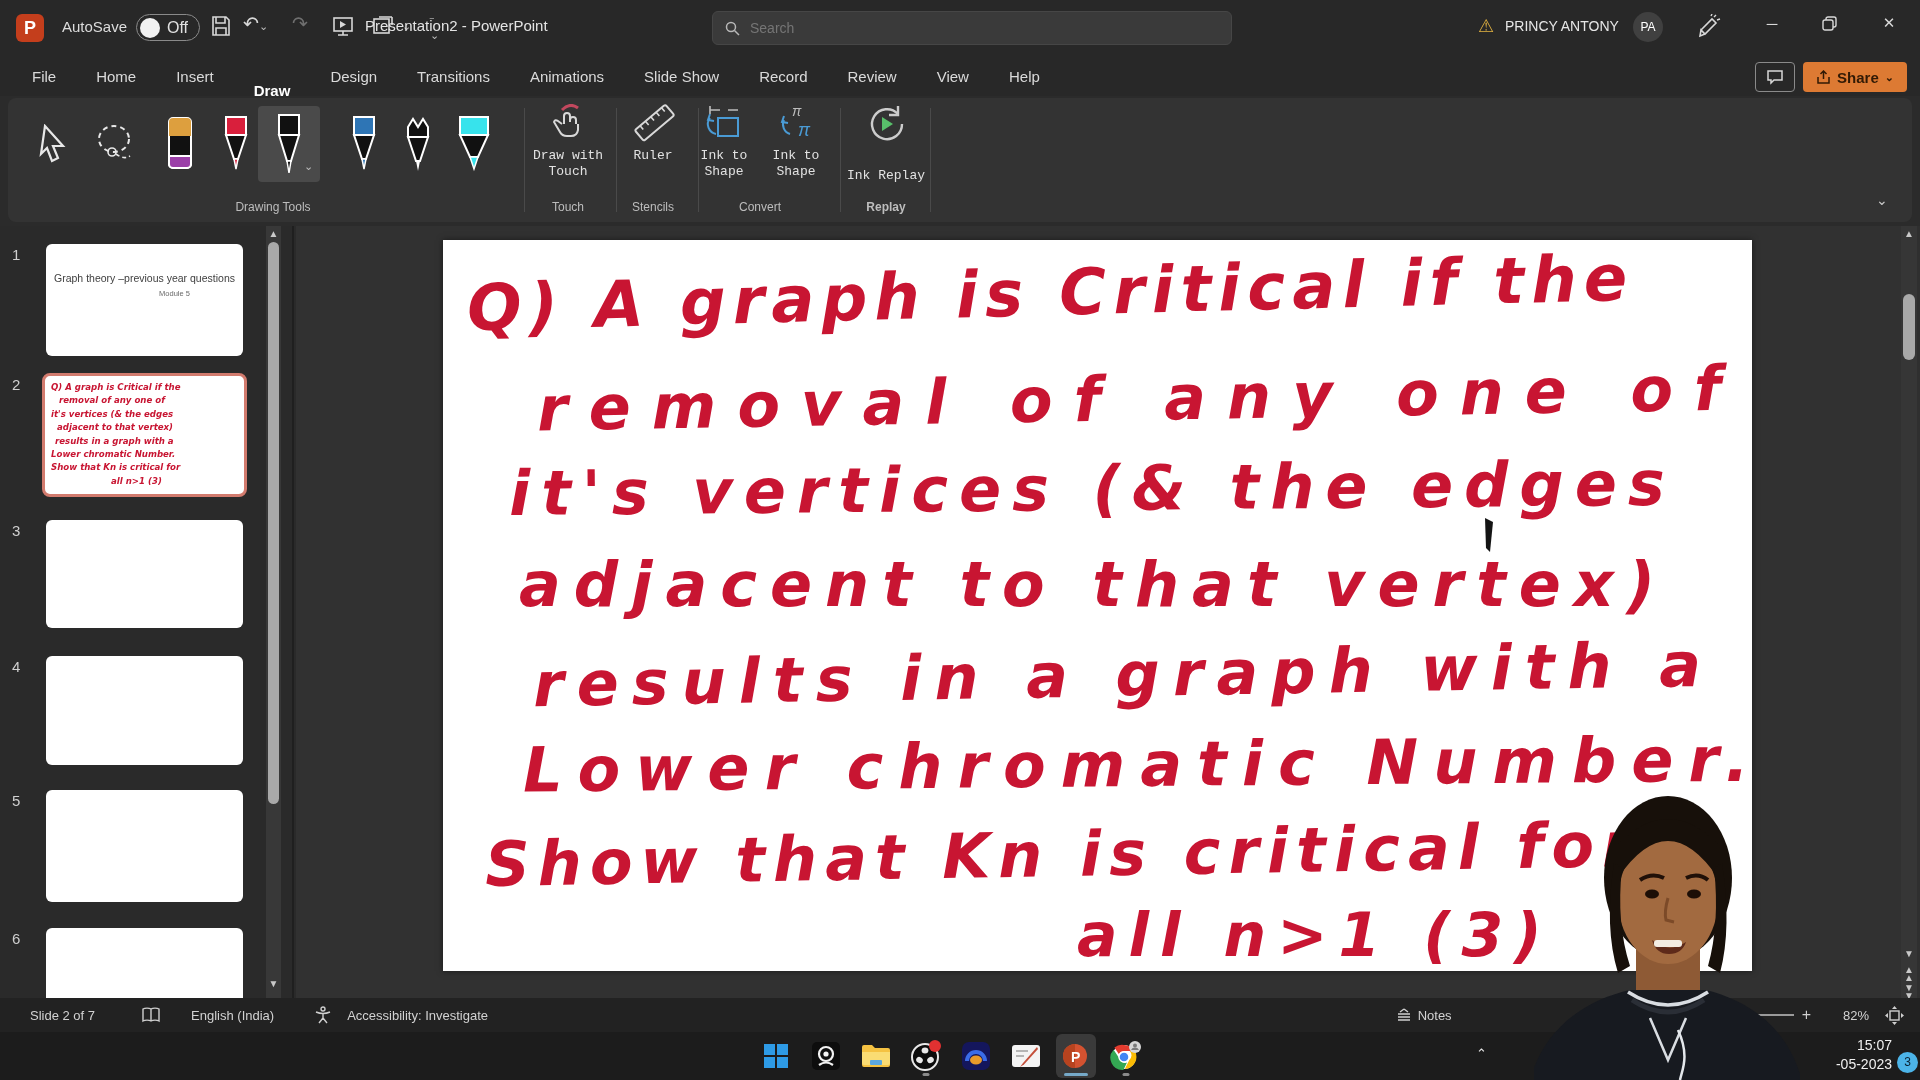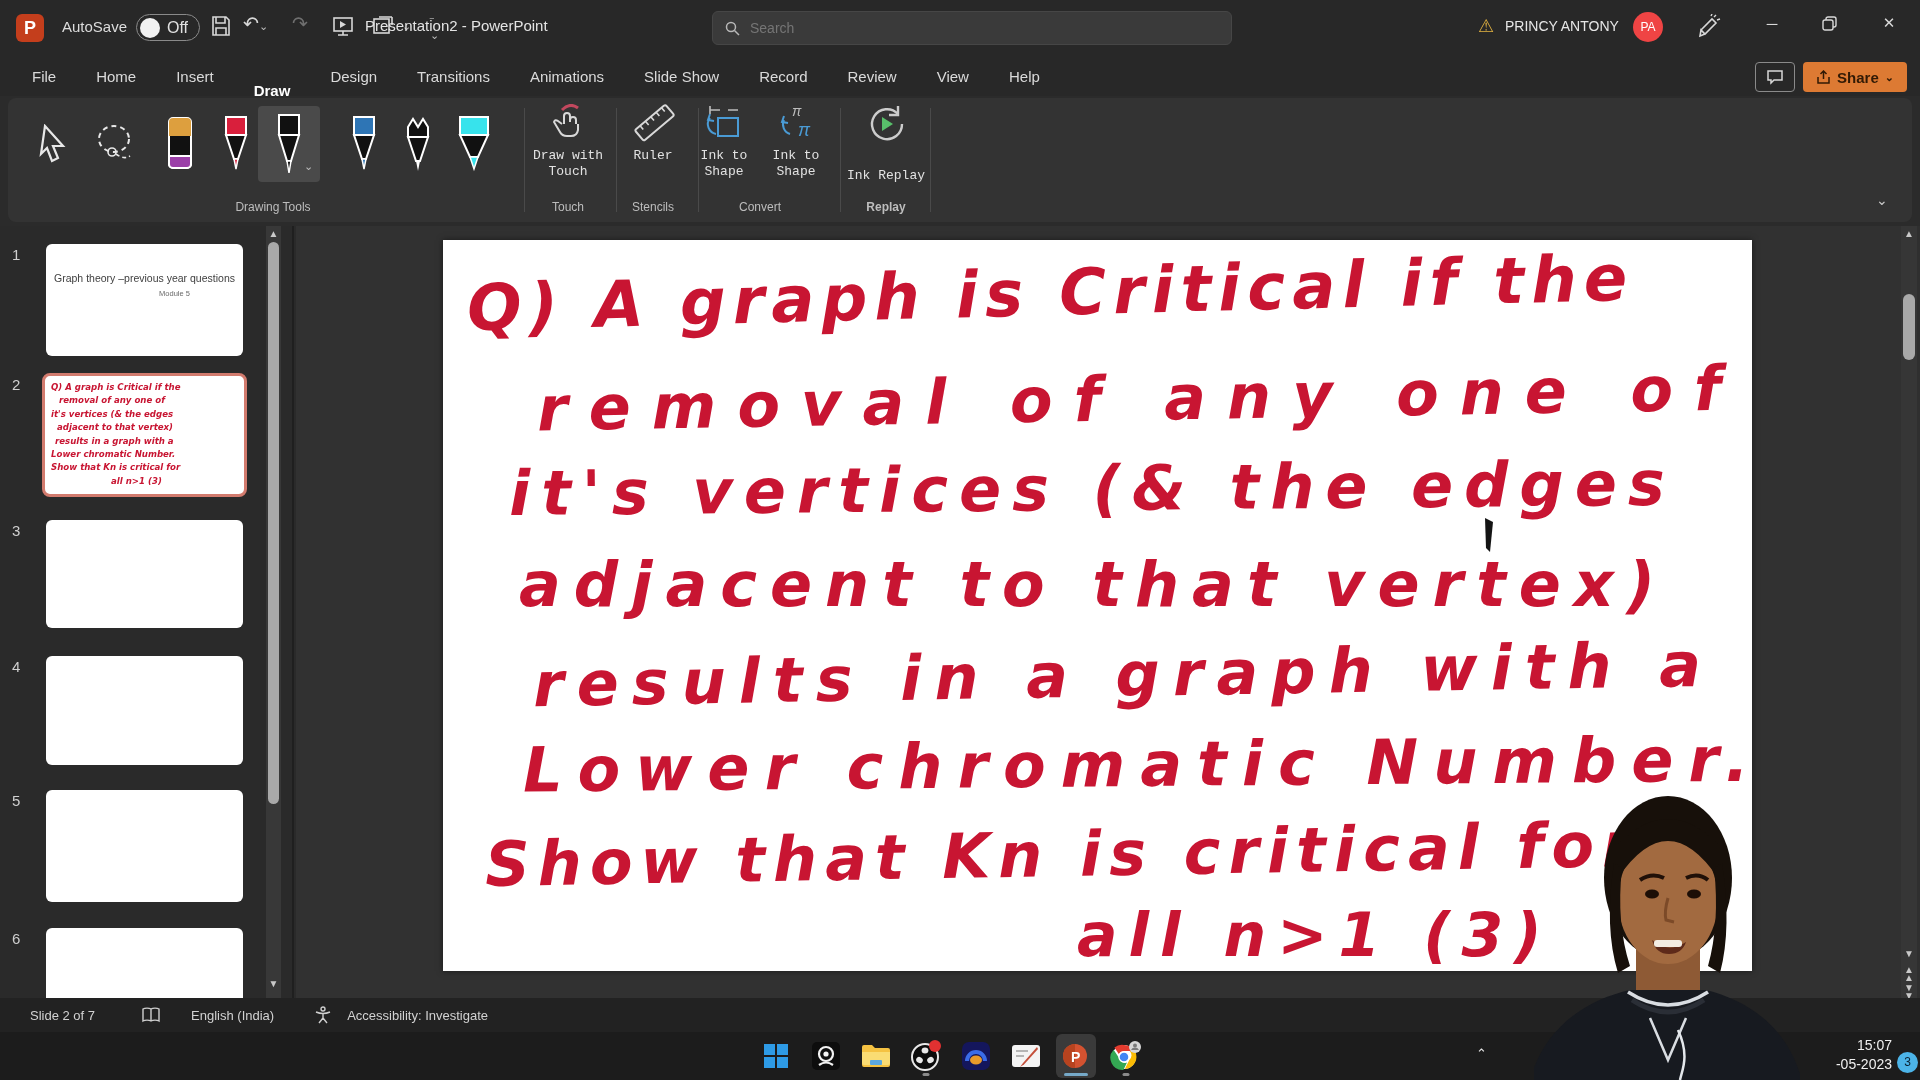--- a/index.html
+++ b/index.html
@@ -21,21 +21,21 @@
   .qat { color:#d8d8d8; font-size:19px; text-align:center; }
   .qat.dim { color:#6f6f6f; }
   .chev { color:#bdbdbd; font-size:11px; }
   .doc-title { left:365px; top:17px; font-size:15px; color:#e4e4e4; white-space:nowrap; }
   #searchbox { left:712px; top:11px; width:520px; height:34px; background:#3a3a3a; border:1px solid #464646;
     border-radius:6px; display:flex; align-items:center; gap:10px; padding:0 12px; }
   #searchbox input { background:transparent; border:none; outline:none; color:#c8c8c8; font-size:14px; width:440px;
     font-family:"Liberation Sans", sans-serif; }
   .warn { left:1478px; top:15px; font-size:18px; color:#e3b341; }
   .user-name { left:1505px; top:18px; font-size:14px; color:#e6e6e6; }
-  .pa-badge { left:1633px; top:12px; width:30px; height:30px; border-radius:50%; background:#ef4444;
+  .pa-badge { left:1633px; top:12px; width:30px; height:30px; border-radius:50%; background:#404040;
     color:#fff; font-size:12px; text-align:center; line-height:30px; }
   .winbtn { top:0; width:46px; height:46px; display:flex; align-items:center; justify-content:center; color:#d9d9d9; font-size:15px; }
   
   #menubar { left:0; top:56px; width:1920px; height:40px; background:#282828; display:flex; align-items:center;
     padding-left:30px; gap:36px; }
   .mtab { font-size:15px; color:#dadada; padding:8px 2px; position:relative; white-space:nowrap; }
   .mtab.active { color:#ffffff; font-weight:bold;margin-top:28px; }
   .mtab.active::after { content:""; position:absolute; left:0; right:0; bottom:2px; height:3px; background:#cd8070; border-radius:2px; }
   .comment-btn { left:1755px; top:62px; width:40px; height:30px; border:1px solid #8a8a8a; border-radius:4px;
     display:flex; align-items:center; justify-content:center; }
@@ -365,20 +365,45 @@
     </div>
     <div style="margin-left:30px;">English (India)</div>
     <div style="margin-left:40px;">
       <svg width="18" height="18" viewBox="0 0 18 18">
           <circle cx="9" cy="3" r="2" fill="none" stroke="#cfcfcf" stroke-width="1.4"></circle>
           <path d="M2,6 q7,3 14,0 M9,8 v4 M9,12 l-4,5 M9,12 l4,5" fill="none" stroke="#cfcfcf" stroke-width="1.4"></path>
         </svg>
     </div>
     <div style="margin-left:15px;">Accessibility: Investigate</div>
 
+    <div style="margin-left:auto;display:flex;align-items:center;">
+      <div style="display:flex;align-items:center;gap:6px;">
+        <svg width="16" height="14" viewBox="0 0 16 14">
+            <path d="M8,1 L4,4 M8,1 L12,4 M2,6 h12 M2,9 h12 M2,12 h12" stroke="#cfcfcf" stroke-width="1.4" fill="none"></path>
+          </svg>
+        <span>Notes</span>
+      </div>
+      <div style="width:250px;"></div>
+      <div style="display:flex;align-items:center;gap:8px;">
+        <div style="position:relative;width:92px;height:14px;">
+          <div style="position:absolute;top:6px;left:0;width:92px;height:2px;background:#9a9a9a;"></div>
+          <div style="position:absolute;top:2px;left:44px;width:1px;height:10px;background:#9a9a9a;"></div>
+          <div style="position:absolute;top:0;left:12px;width:7px;height:14px;background:#dcdcdc;"></div>
+        </div>
+        <div style="font-size:16px;color:#cfcfcf;">+</div>
+        <div style="width:16px;"></div>
+        <div>82%</div>
+        <div style="margin:0 16px 0 8px;">
+          <svg width="19" height="19" viewBox="0 0 19 19">
+              <rect x="5" y="5" width="9" height="9" fill="none" stroke="#cfcfcf" stroke-width="1.4"></rect>
+              <path d="M9.5,0 l2.5,3 h-5 z M9.5,19 l-2.5,-3 h5 z M0,9.5 l3,-2.5 v5 z M19,9.5 l-3,2.5 v-5 z" fill="#cfcfcf"></path>
+            </svg>
+        </div>
+      </div>
+    </div>
   </div>
 
   <div id="taskbar" class="abs">
     <div class="abs tb-icons">
       <div class="tb-ic">
         <svg width="26" height="26" viewBox="0 0 26 26">
             <rect x="1" y="1" width="11" height="11" fill="#2e9be6"></rect>
             <rect x="14" y="1" width="11" height="11" fill="#2e9be6"></rect>
             <rect x="1" y="14" width="11" height="11" fill="#2e9be6"></rect>
             <rect x="14" y="14" width="11" height="11" fill="#2e9be6"></rect>

